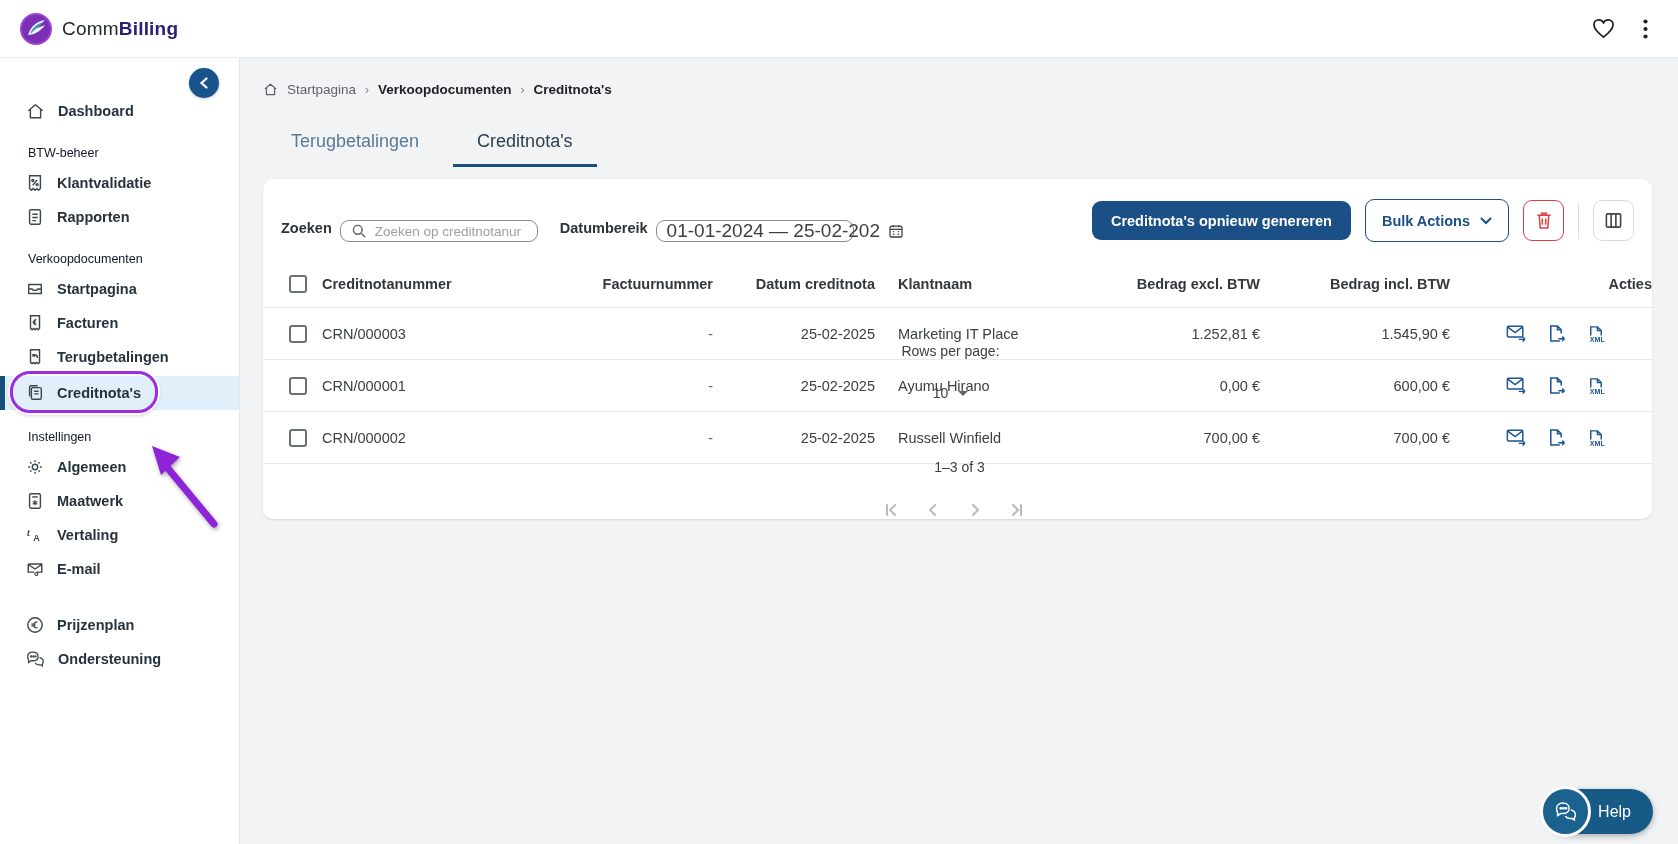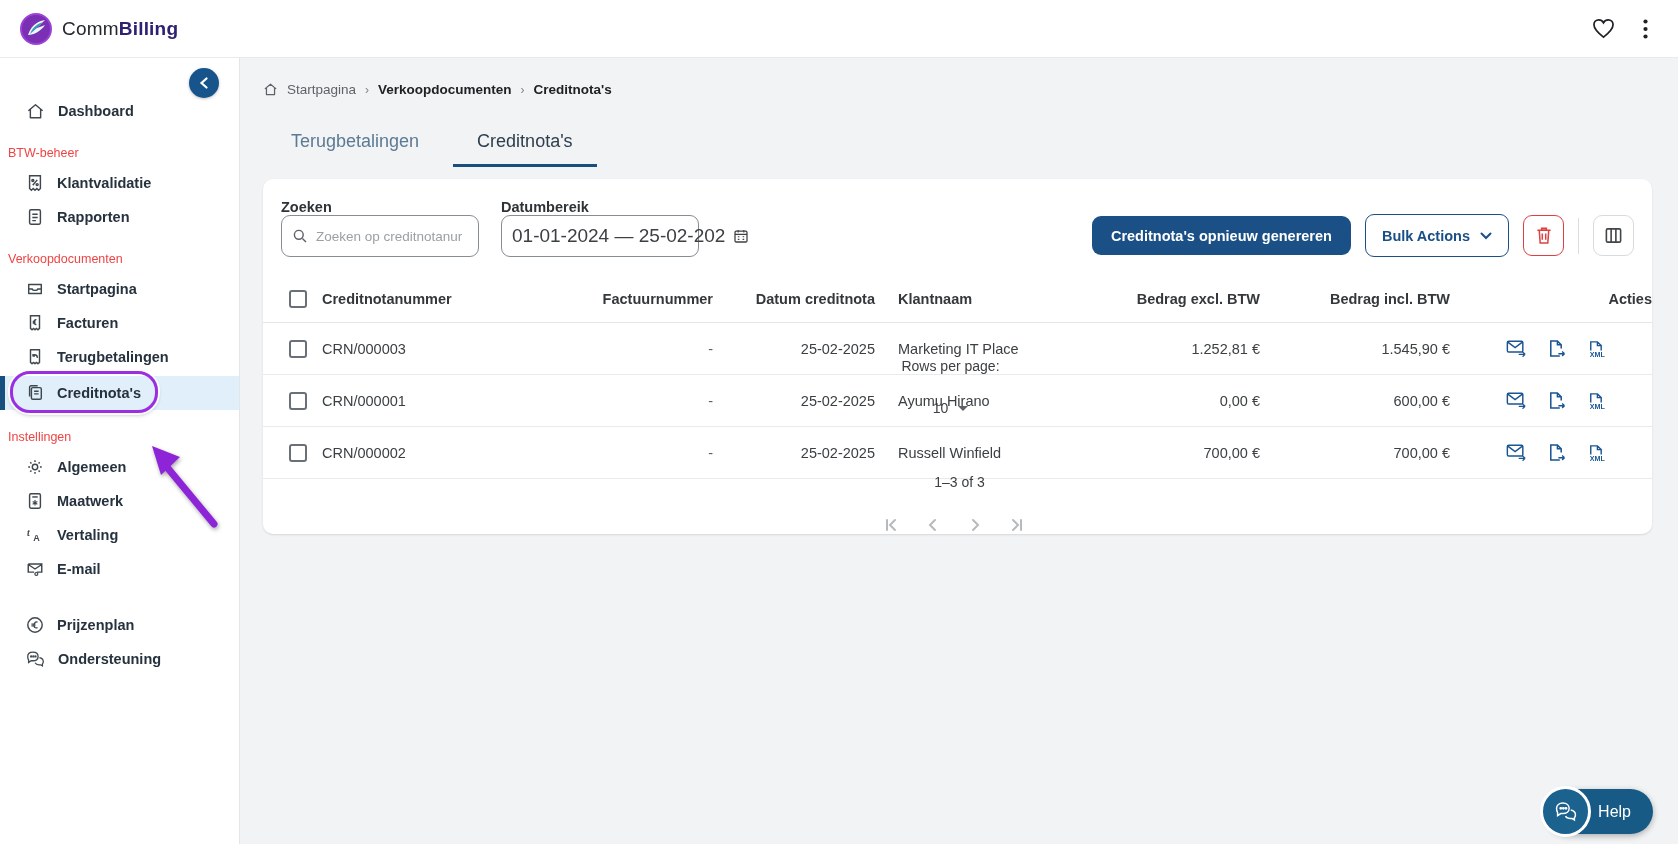--- a/index.html
+++ b/index.html
@@ -18,21 +18,21 @@
 
   
   .sidebar { position:absolute; top:58px; left:0; width:240px; height:786px; background:#fff;
              border-right:1px solid #e3e6e8; padding-top:34px; z-index:10; }
   .collapse-btn { position:absolute; top:10px; right:20px; width:30px; height:30px; border-radius:50%;
                   background:#17548c; border:none; color:#fff; display:flex; align-items:center; justify-content:center;
                   cursor:pointer; box-shadow:0 1px 3px rgba(0,0,0,.25); }
   .nav-item { display:flex; align-items:center; gap:13px; height:30px; padding-left:26px; margin:4px 0;
               font-size:14.5px; font-weight:600; color:#26323e; cursor:pointer; position:relative; }
   .nav-item svg { flex:0 0 auto; }
-  .nav-section { font-size:12.5px; color:#ef4444; padding-left:8px; margin:20px 0 8px; }
+  .nav-section { font-size:12.5px; color:#0f172a; padding-left:28px; margin:20px 0 8px; }
   .nav-gap { height:18px; }
   .nav-item.selected { background:#e1effb; height:34px; }
   .sel-bar { position:absolute; left:0; top:0; width:5px; height:100%; background:#17507f; }
   
   .anno-ring { position:absolute; left:10px; top:-5px; width:148px; height:42px;
                border:3.5px solid #9a2ee0; border-radius:20px; pointer-events:none;
                box-shadow:0 0 0 2px rgba(255,255,255,.9), 0 2px 4px rgba(0,0,0,.25); }
   .anno-arrow { position:absolute; left:140px; top:378px; pointer-events:none; z-index:40;
                 filter:drop-shadow(1px 2px 2px rgba(0,0,0,.35)); }
 
@@ -44,23 +44,23 @@
   .crumb-sep { color:#80868b; font-size:12px; }
 
   .tabs { display:flex; gap:10px; margin-top:26px; padding-left:4px; }
   .tab { padding:8px 24px 12px; font-size:18px; color:#5c7a94; cursor:pointer; border-bottom:3px solid transparent; }
   .tab.active { color:#2f3e4d; font-weight:500; border-bottom-color:#17507f; }
 
   
   .card { margin-top:12px; background:#fff; border-radius:10px; width:1389px;
           box-shadow:0 1px 2px rgba(60,64,67,.15); overflow:hidden; }
   .filters { display:flex; align-items:flex-end; padding:20px 18px 18px; gap:22px; }
-  .field { display:flex; flex-direction:column; }
+  .field { display:flex; flex-direction:row; gap:8px; }
   .field-label { font-size:14.5px; font-weight:600; color:#2e3338; }
-  .input-wrap { display:flex; align-items:center; gap:8px; height:42px; border:1px solid #868d93;
+  .input-wrap { display:flex; align-items:center; gap:8px; height:22px; border:1px solid #868d93;
                 border-radius:9px; padding:0 10px; background:#fff; width:200px; }
   .input-wrap input { border:none; outline:none; font-size:13.5px; width:100%; font-family:inherit; color:#3c4043; }
   .input-wrap input::placeholder { color:#9aa0a6; }
   .date-value { font-size:19px; color:#3c4043; white-space:nowrap; flex:1; }
   .toolbar-right { margin-left:auto; display:flex; align-items:center; gap:14px; }
   .btn-primary { height:39px; padding:0 19px; background:#1b5086; color:#fff; border:none; border-radius:9px;
                  font-size:14.5px; font-weight:700; cursor:pointer; font-family:inherit; }
   .btn-outline { height:43px; padding:0 16px; background:#fff; color:#1b5086; border:1.5px solid #1b5086;
                  border-radius:9px; font-size:14.5px; font-weight:700; cursor:pointer; font-family:inherit;
                  display:flex; align-items:center; gap:10px; }

